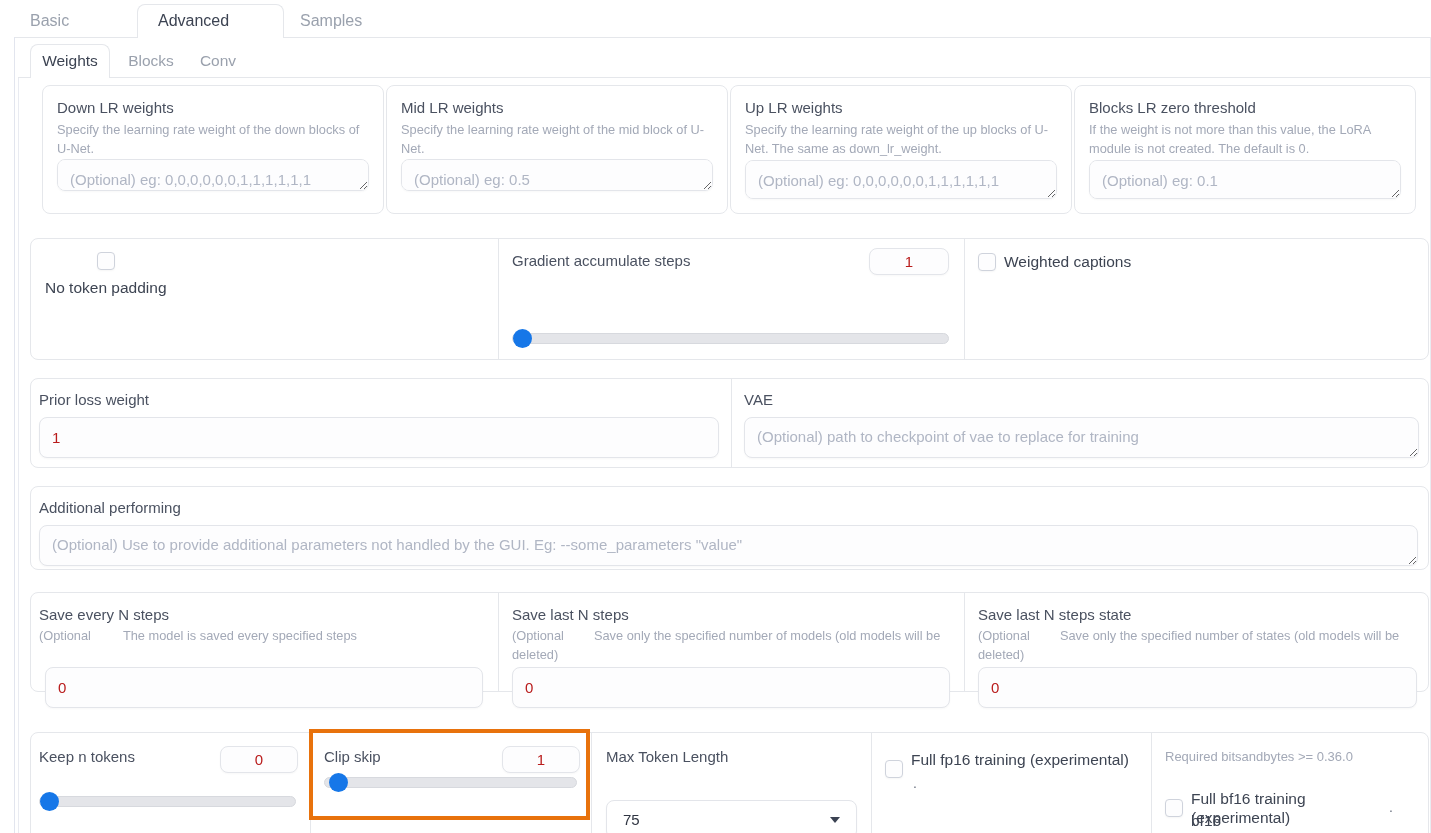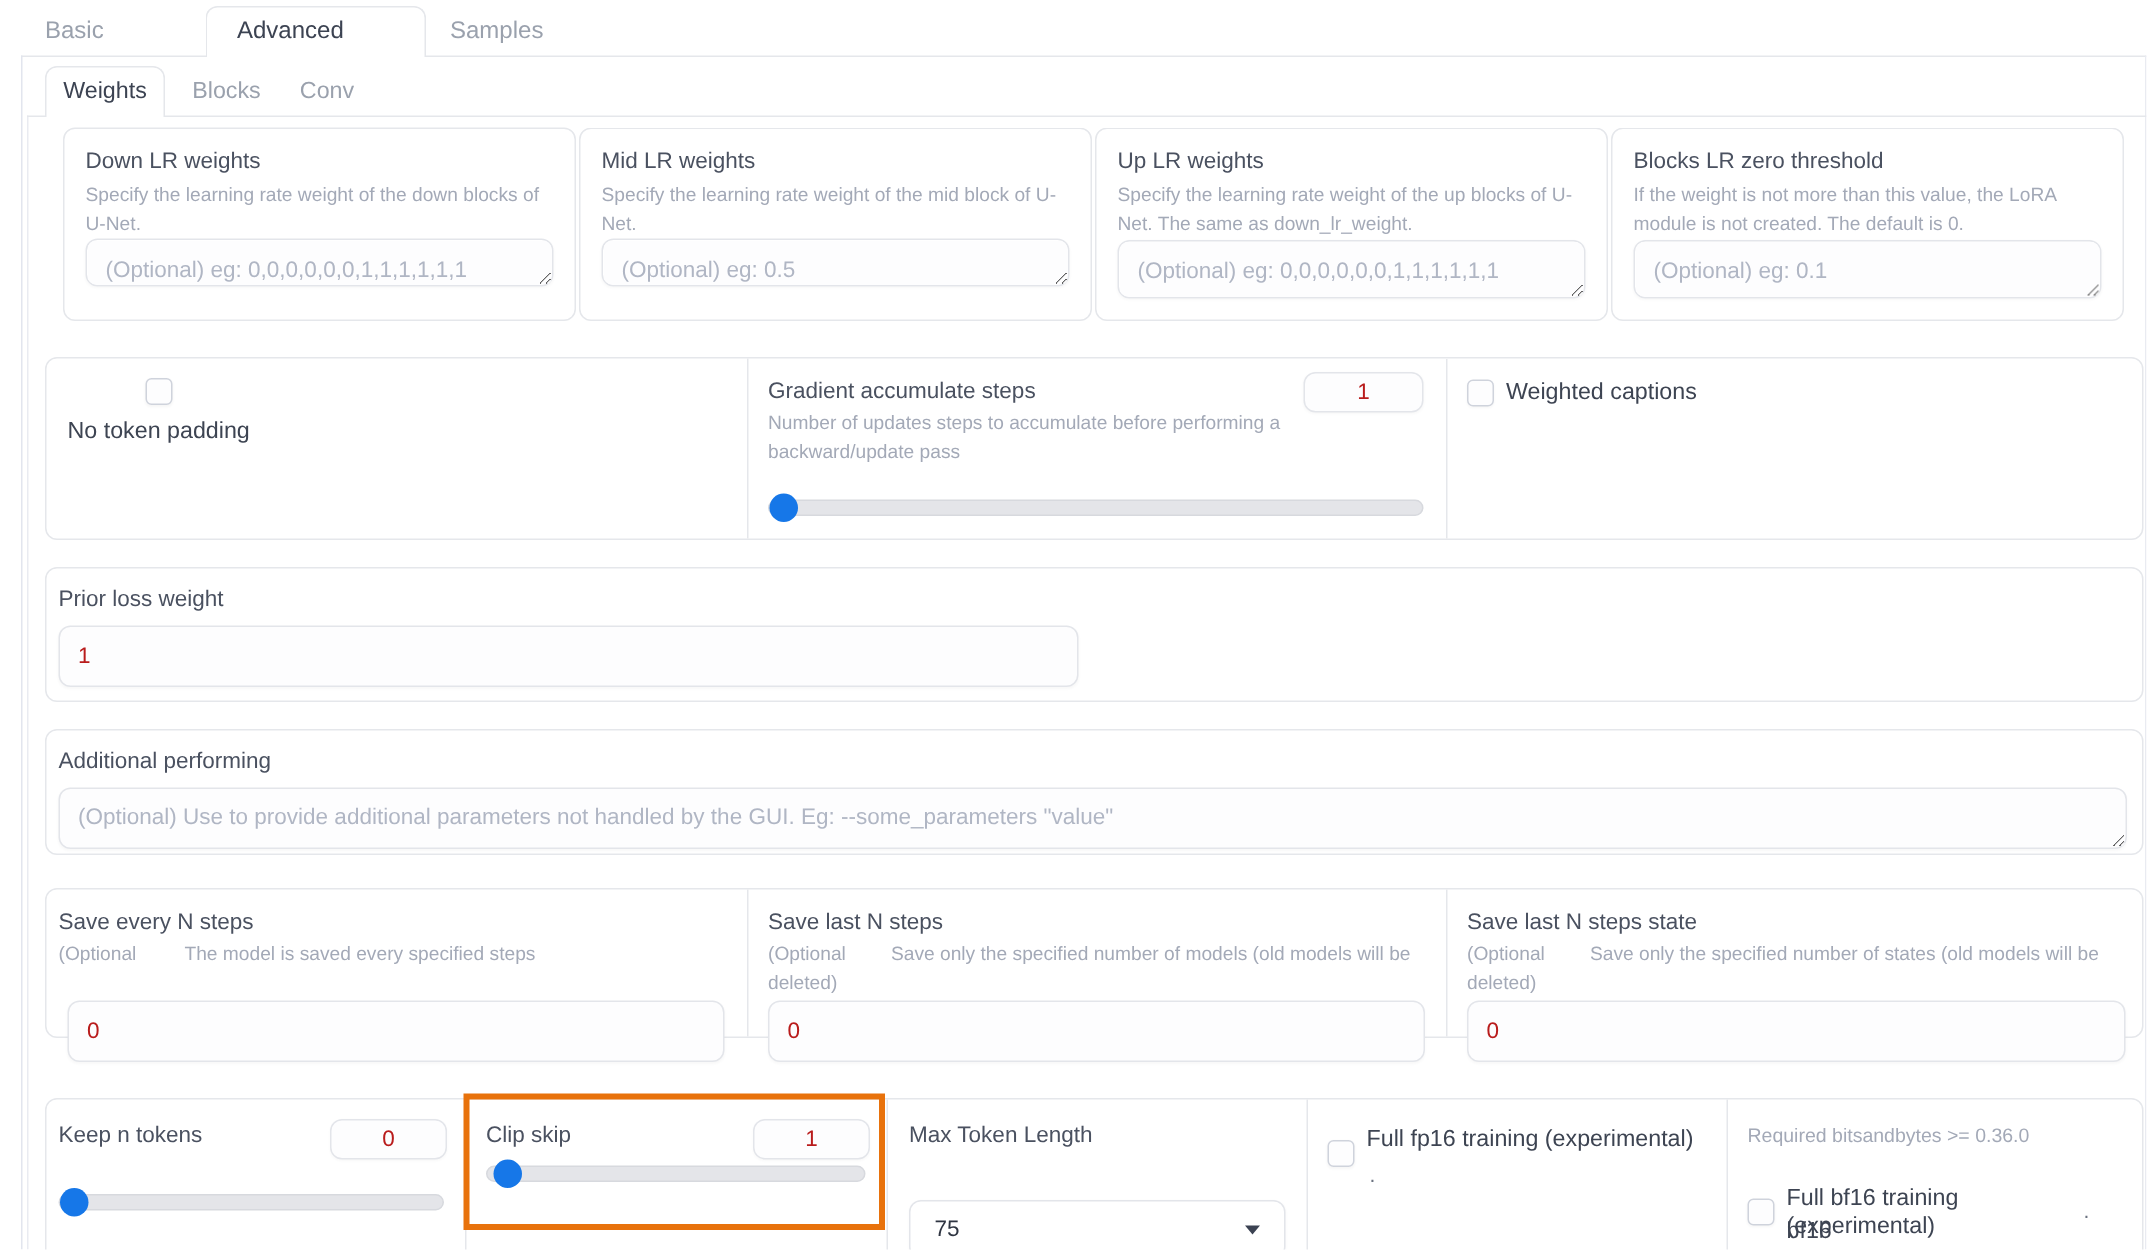--- a/index.html
+++ b/index.html
@@ -116,37 +116,40 @@
   <div class="panel" style="left:30px; top:238px; width:1399px; height:122px;">
     <div class="cell no-sep" style="left:0; width:467px;">
       <div class="flexrow" style="position:absolute; left:14px; top:13px; gap:8px;flex-direction:column;">
         <span class="checkbox"></span>
         <span class="chk-label">No token padding</span>
       </div>
     </div>
     <div class="cell" style="left:467px; width:466px;">
       <div class="blk-label abs" style="left:13px; top:12px;">Gradient accumulate steps</div>
       <input type="text" class="num-pill abs" style="left: 370px; top: 9px;" value="1">
-      <div class="blk-info abs" style="left:13px; top:33px; width:350px;">Number of updates steps to accumulate before performing a backward/update pass</div>
       <div class="slider-track" style="left:13px; top:94px; width:437px;">
         <div class="slider-thumb" style="left:0;"></div>
       </div>
     </div>
     <div class="cell" style="left:933px; width:466px;">
       <div class="flexrow" style="position:absolute; left:13px; top:13px; gap:8px;">
         <span class="checkbox"></span>
         <span class="chk-label">Weighted captions</span>
       </div>
     </div>
   </div>
 
   <div class="panel" style="left:30px; top:378px; width:1399px; height:90px;">
     <div class="cell no-sep" style="left:0; width:700px;">
       <div class="blk-label abs" style="left:8px; top:11px;">Prior loss weight</div>
       <input type="text" class="abs" style="left: 8px; top: 38px; width: 680px; height: 41px;" value="1">
+    </div>
+    <div class="cell" style="left:700px; width:699px;">
+      <div class="blk-label abs" style="left:12px; top:11px;">VAE</div>
+      <textarea class="abs" style="left: 12px; top: 38px; width: 675px; height: 41px; padding-top: 9px;" placeholder="(Optional) path to checkpoint of vae to replace for training"></textarea>
     </div>
   </div>
 
   <div class="panel" style="left:30px; top:486px; width:1399px; height:84px;">
     <div class="blk-label abs" style="left:8px; top:11px;">Additional performing</div>
     <textarea class="abs" style="left: 8px; top: 38px; width: 1379px; height: 41px; padding-top: 9px;" placeholder="(Optional) Use to provide additional parameters not handled by the GUI. Eg: --some_parameters &quot;value&quot;"></textarea>
   </div>
 
   <div class="panel" style="left:30px; top:592px; width:1399px; height:100px;">
     <div class="cell no-sep" style="left:0; width:467px; padding:0;">

